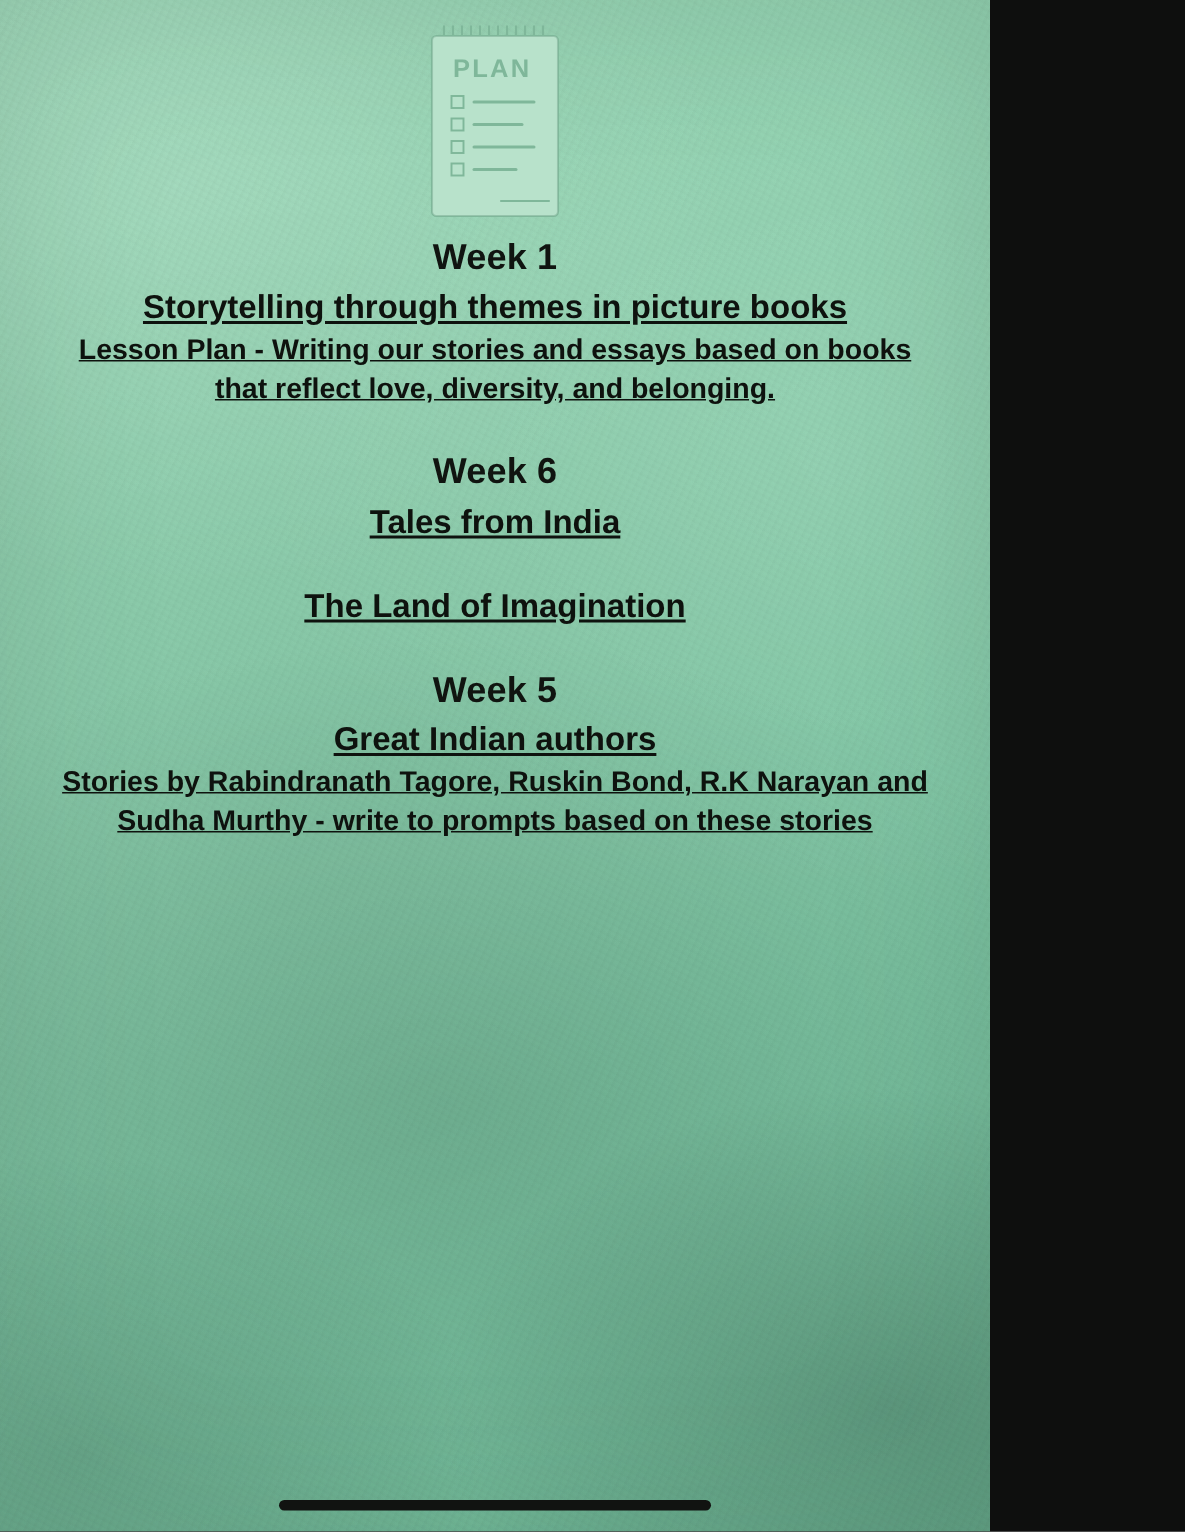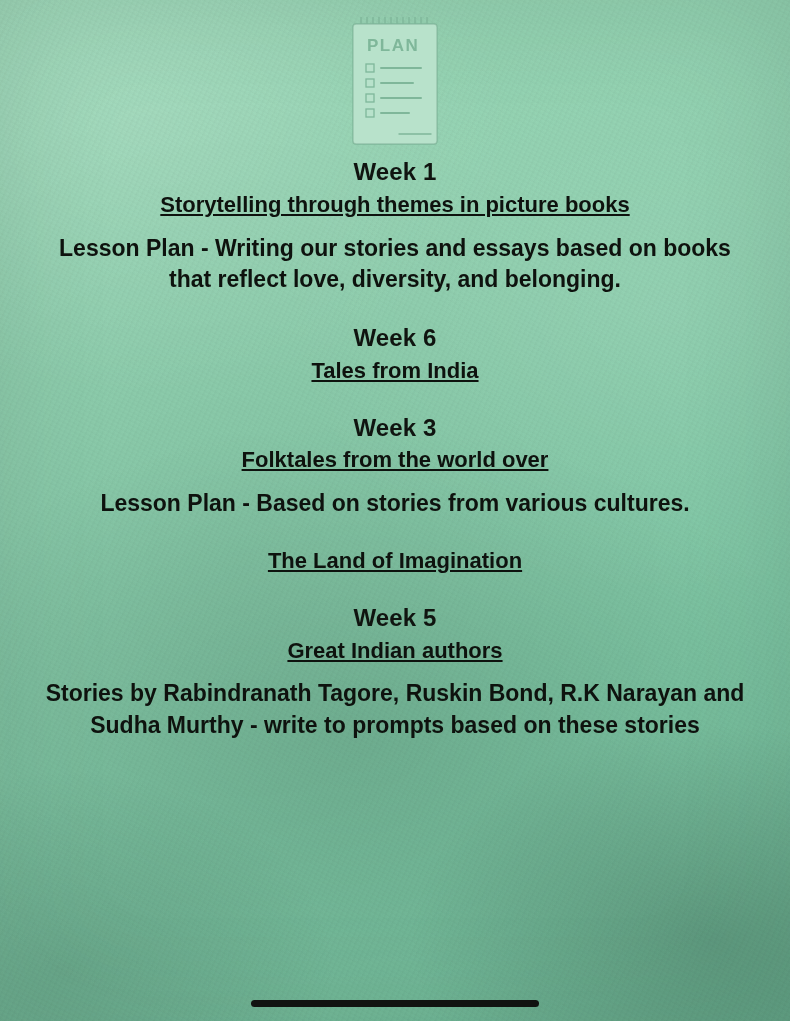--- a/index.html
+++ b/index.html
@@ -8,21 +8,21 @@
   }
   body {
     width: 790px;
     height: 1021px;
     background: #0e0f0e;
     font-family: "Liberation Sans", sans-serif;
     overflow: hidden;
   }
   #page {
     position: relative;
-    width: 790px;
+    width: 660px;
     height: 1021px;
     box-sizing: border-box;
     background:
       radial-gradient(ellipse 520px 380px at 18% 12%, rgba(255,255,255,0.13), rgba(255,255,255,0) 72%),
       radial-gradient(ellipse 560px 420px at 84% 30%, rgba(255,255,255,0.07), rgba(255,255,255,0) 70%),
       radial-gradient(ellipse 640px 420px at 45% 72%, rgba(0,0,0,0.10), rgba(0,0,0,0) 75%),
       radial-gradient(ellipse 420px 300px at 90% 92%, rgba(0,0,0,0.18), rgba(0,0,0,0) 72%),
       radial-gradient(ellipse 380px 280px at 8% 95%, rgba(0,0,0,0.12), rgba(0,0,0,0) 72%),
       linear-gradient(160deg, #9ad7b6 0%, #8ecfae 35%, #7cc4a2 68%, #6fb897 100%);
     padding: 6px 12px 0 12px;
@@ -75,26 +75,27 @@
   .week-title {
     font-size: 22px;
     font-weight: bold;
     color: #0e120e;
     text-decoration: underline;
     text-underline-offset: 2px;
     line-height: 1.36;
     margin-top: 2px;
   }
   .week-desc {
-    font-size: 23px;
+    font-size: 19px;
     font-weight: bold;
     color: #0e120e;
     line-height: 1.38;
-    margin-top: 13px;
+    margin-top: 1px;
     padding: 0 28px;
+    text-decoration: underline;
   }
   .home-indicator-wrap {
     position: absolute;
     left: 0;
     right: 0;
     bottom: 14px;
     display: flex;
     justify-content: center;
     z-index: 3;
   }
@@ -150,25 +151,20 @@
       <div class="week-label">Week 1</div>
       <div class="week-title">Storytelling through themes in picture books</div>
       <div class="week-desc">Lesson Plan - Writing our stories and essays based on books that reflect love, diversity, and belonging.</div>
     </div>
 
     <div class="section">
       <div class="week-label">Week 6</div>
       <div class="week-title">Tales from India</div>
     </div>
 
-    <div class="section">
-      <div class="week-label">Week 3</div>
-      <div class="week-title">Folktales from the world over</div>
-      <div class="week-desc">Lesson Plan - Based on stories from various cultures.</div>
-    </div>
 
     <div class="section">
       <div class="week-title">The Land of Imagination</div>
     </div>
 
     <div class="section">
       <div class="week-label">Week 5</div>
       <div class="week-title">Great Indian authors</div>
       <div class="week-desc">Stories by Rabindranath Tagore, Ruskin Bond, R.K Narayan and Sudha Murthy - write to prompts based on these stories</div>
     </div>

